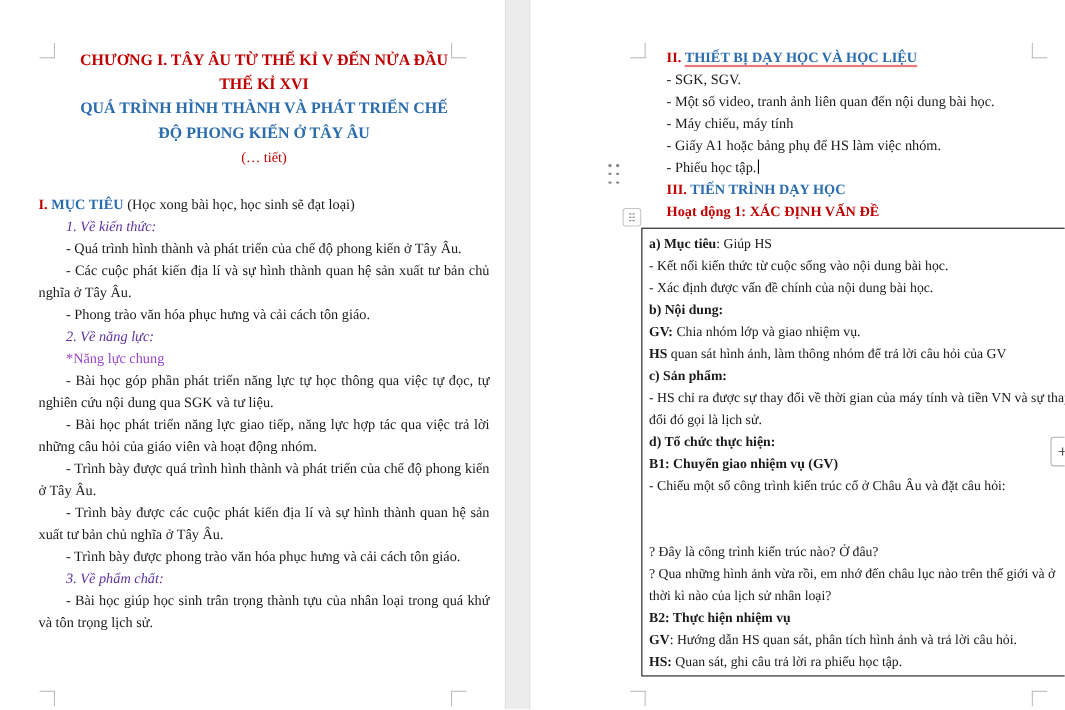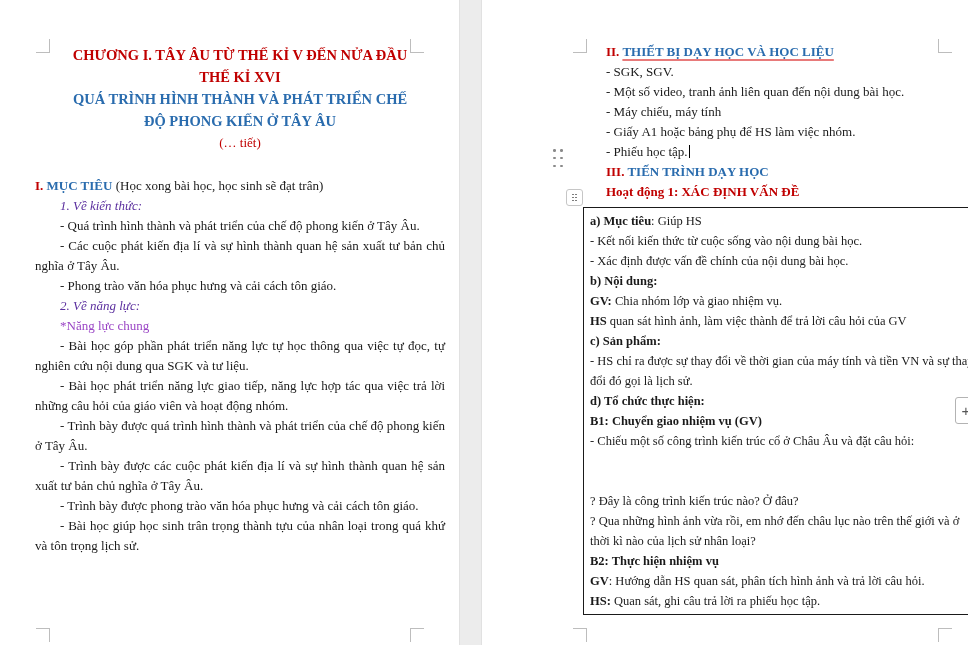--- a/index.html
+++ b/index.html
@@ -60,33 +60,34 @@
     <div class="mark bl" style="left:36px;top:628px;"></div>
     <div class="mark br" style="left:410px;top:628px;"></div>
 
     <div class="content1">
       <p class="title red">CHƯƠNG I. TÂY ÂU TỪ THẾ KỈ V ĐẾN NỬA ĐẦU</p>
       <p class="title red">THẾ KỈ XVI</p>
       <p class="title blue">QUÁ TRÌNH HÌNH THÀNH VÀ PHÁT TRIỂN CHẾ</p>
       <p class="title blue">ĐỘ PHONG KIẾN Ở TÂY ÂU</p>
       <p class="duration">(… tiết)</p>
 
-      <p class="sec1"><span class="red b">I. </span><span class="blue b">MỤC TIÊU</span><span> (Học xong bài học, học sinh sẽ đạt trân)</span></p>
+      <p class="sec1"><span class="red b">I. </span><span class="blue b">MỤC TIÊU</span><span> (Học xong bài học, học sinh sẽ đạt loại)</span></p>
 
       <p class="sub">1. Về kiến thức:</p>
       <p class="body">- Quá trình hình thành và phát triển của chế độ phong kiến ở Tây Âu.</p>
       <p class="body">- Các cuộc phát kiến địa lí và sự hình thành quan hệ sản xuất tư bản chủ nghĩa ở Tây Âu.</p>
       <p class="body">- Phong trào văn hóa phục hưng và cải cách tôn giáo.</p>
       <p class="sub">2. Về năng lực:</p>
       <p class="star">*Năng lực chung</p>
       <p class="body">- Bài học góp phần phát triển năng lực tự học thông qua việc tự đọc, tự nghiên cứu nội dung qua SGK và tư liệu.</p>
       <p class="body">- Bài học phát triển năng lực giao tiếp, năng lực hợp tác qua việc trả lời những câu hỏi của giáo viên và hoạt động nhóm.</p>
       <p class="body">- Trình bày được quá trình hình thành và phát triển của chế độ phong kiến ở Tây Âu.</p>
       <p class="body">- Trình bày được các cuộc phát kiến địa lí và sự hình thành quan hệ sản xuất tư bản chủ nghĩa ở Tây Âu.</p>
       <p class="body">- Trình bày được phong trào văn hóa phục hưng và cải cách tôn giáo.</p>
+      <p class="sub">3. Về phẩm chất:</p>
       <p class="body">- Bài học giúp học sinh trân trọng thành tựu của nhân loại trong quá khứ và tôn trọng lịch sử.</p>
     </div>
   </div>
 
   <div class="gutter"></div>
 
   <div class="page page2">
     <div class="mark tl" style="left:58px;top:39px;"></div>
     <div class="mark tr" style="left:423px;top:39px;"></div>
     <div class="mark bl" style="left:58px;top:628px;"></div>
@@ -102,21 +103,21 @@
       <p class="b"><span class="red">III. </span><span class="blue">TIẾN TRÌNH DẠY HỌC</span></p>
       <p class="red b">Hoạt động 1: XÁC ĐỊNH VẤN ĐỀ</p>
     </div>
 
     <div class="ttable">
       <p class="trow"><span class="b">a) Mục tiêu</span><span>: Giúp HS</span></p>
       <p class="trow"><span>- Kết nối kiến thức từ cuộc sống vào nội dung bài học.</span></p>
       <p class="trow"><span>- Xác định được vấn đề chính của nội dung bài học.</span></p>
       <p class="trow"><span class="b">b) Nội dung:</span></p>
       <p class="trow"><span class="b">GV:</span><span> Chia nhóm lớp và giao nhiệm vụ.</span></p>
-      <p class="trow"><span class="b">HS</span><span> quan sát hình ảnh, làm việc thành để trả lời câu hỏi của GV</span></p>
+      <p class="trow"><span class="b">HS</span><span> quan sát hình ảnh, làm thông nhóm để trả lời câu hỏi của GV</span></p>
       <p class="trow"><span class="b">c) Sản phẩm:</span></p>
       <p class="trow"><span>- HS chỉ ra được sự thay đổi về thời gian của máy tính và tiền VN và sự thay đổi đó gọi là lịch sử.</span></p>
       <p class="trow"><span class="b">d) Tổ chức thực hiện:</span></p>
       <p class="trow"><span class="b">B1: Chuyển giao nhiệm vụ (GV)</span></p>
       <p class="trow"><span>- Chiếu một số công trình kiến trúc cổ ở Châu Âu và đặt câu hỏi:</span></p>
       <p class="trow blankrow"></p>
       <p class="trow blankrow"></p>
       <p class="trow"><span>? Đây là công trình kiến trúc nào? Ở đâu?</span></p>
       <p class="trow"><span>? Qua những hình ảnh vừa rồi, em nhớ đến châu lục nào trên thế giới và ở thời kì nào của lịch sử nhân loại?</span></p>
       <p class="trow"><span class="b">B2: Thực hiện nhiệm vụ</span></p>

